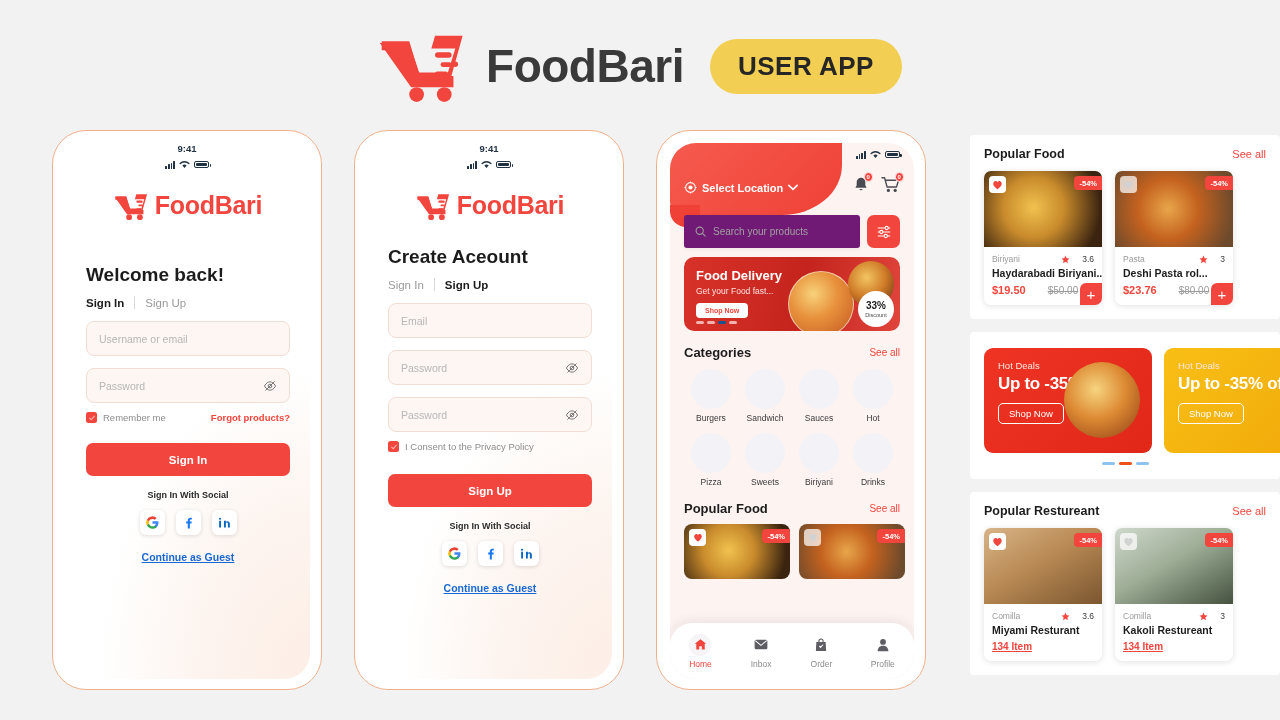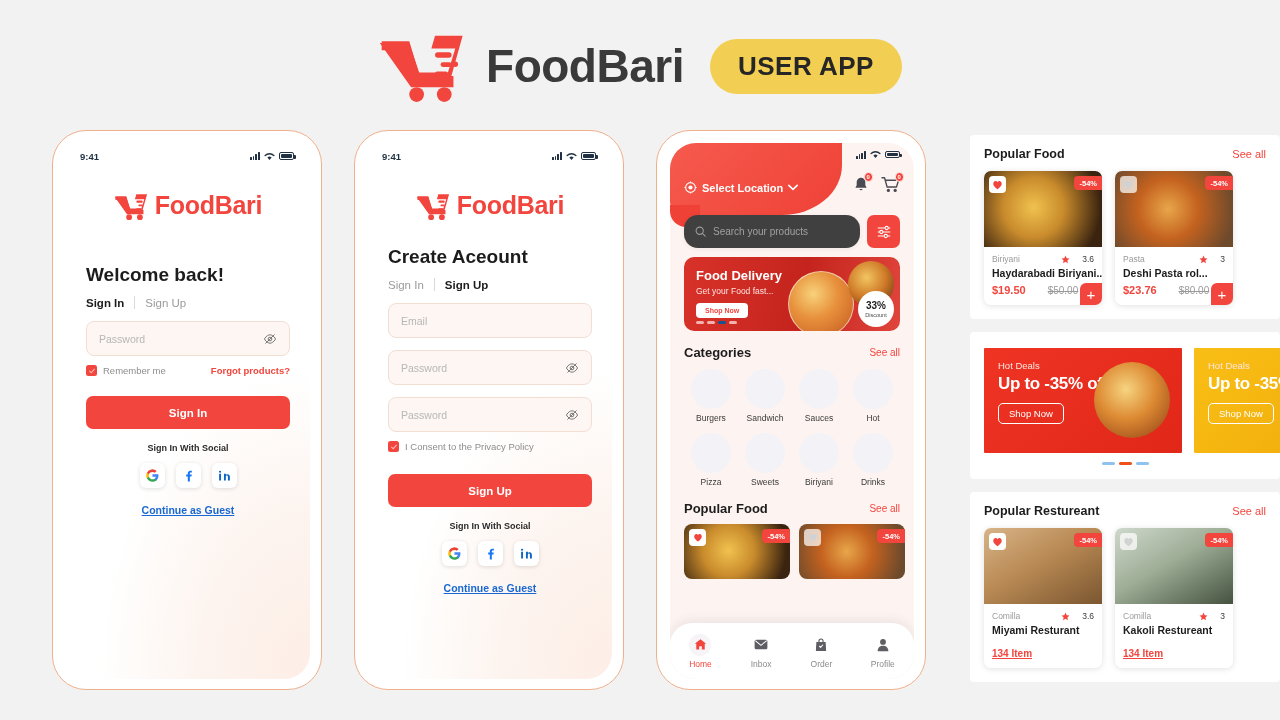--- a/index.html
+++ b/index.html
@@ -45,21 +45,21 @@
     background: #ffffff;
   }
   .screen.auth {
     background:
       radial-gradient(120% 80% at 100% 100%, #fdeee6 0%, #fdf4ef 38%, #ffffff 72%);
   }
 
   .statusbar {
     height: 26px; display: flex; align-items: center;
     justify-content: space-between; padding: 0 16px 0 14px;
-    font-size: 9.5px; font-weight: bold; color: #1f3142;
+    font-size: 9.5px; font-weight: bold; color: #1f3142; flex-direction: column;
   }
   .sb-right { display: flex; align-items: center; gap: 4px; }
   .bars { display: flex; align-items: flex-end; gap: 1px; height: 8px; }
   .bars i { width: 1.8px; background: #1f3142; border-radius: .5px; display: block; }
   .bars i:nth-child(1){height:3px}.bars i:nth-child(2){height:4.5px}
   .bars i:nth-child(3){height:6px}.bars i:nth-child(4){height:8px}
   .batt { width: 15px; height: 7.5px; border: 1.2px solid #1f3142; border-radius: 2px; position: relative; }
   .batt::after { content:''; position:absolute; left:1px; top:1px; bottom:1px; right:1px; background:#1f3142; border-radius:1px;}
   .batt::before { content:''; position:absolute; right:-3px; top:2px; width:1.6px;height:3.5px;background:#1f3142;border-radius:0 1px 1px 0;}
 
@@ -123,21 +123,21 @@
     color:#fff; font-weight:bold; font-size:11px;
   }
   .home-icons { position:absolute; right:14px; top:33px; display:flex; gap:12px; align-items:center;}
   .ic-wrap { position:relative; }
   .badge { position:absolute; right:-4px; top:-4px; width:9.5px;height:9.5px;border-radius:50%;
     background:#f2453d;color:#fff;font-size:6px;display:flex;align-items:center;justify-content:center;
     border:1px solid #fdeeec; font-weight:bold;}
 
   .search-row { position:absolute; left:14px; right:14px; top:72px; display:flex; gap:7px; }
   .search-box {
-    flex:1; height:33px; background:#404040; border-radius:14px;
+    flex:1; height:33px; background:#701a75; border-radius:3px;
     display:flex; align-items:center; gap:7px; padding:0 11px;
     font-size:10px; color:#a0a0a0; box-shadow:0 1px 5px rgba(0,0,0,.06);
   }
   .filter-btn { width:33px;height:33px;border-radius:7px;background:#f2453d;display:flex;align-items:center;justify-content:center;}
 
   .promo {
     margin: 18px 14px 0; height: 74px; border-radius: 10px;
     background: linear-gradient(100deg,#d8322a 0%, #c4241d 55%, #e0453c 100%);
     position:relative; overflow:hidden; padding: 11px 12px;
   }
@@ -209,25 +209,25 @@
   .p4-info { padding: 7px 8px 9px;}
   .p4-top { display:flex; align-items:center; justify-content:space-between;}
   .p4-cat { font-size:8.5px; color:#9a9a9a;}
   .p4-rate { font-size:8.5px; color:#3a3a3a; display:flex; align-items:center; gap:12px;}
   .p4-name { font-size:10.5px; font-weight:bold; color:#1c1c1c; margin-top:3px; white-space:nowrap;}
   .p4-prices { display:flex; align-items:center; gap:22px; margin-top:5px;}
   .p4-price { font-size:11px; font-weight:bold; color:#f2453d;}
   .p4-old { font-size:10px; color:#9a9a9a; text-decoration:line-through;}
   .plus { position:absolute; right:0; bottom:0; width:22px;height:22px;background:#f2453d;
     border-radius:6px 0 0 0; display:flex;align-items:center;justify-content:center;color:#fff;font-size:15px;}
-  .p4-items { font-size:10px; font-weight:bold; color:#f2453d; text-decoration:underline; margin-top:12px;}
+  .p4-items { font-size:10px; font-weight:bold; color:#f2453d; text-decoration:underline; margin-top:5px;}
 
   .deal-row { display:flex; gap:12px; margin-top:4px; }
   .deal {
-    width:198px; flex:none; height:105px; border-radius:1px; position:relative; overflow:hidden;
+    width:168px; flex:none; height:105px; border-radius:9px; position:relative; overflow:hidden;
     padding: 12px 14px;
   }
   .deal.red { background: linear-gradient(135deg,#ef3424 0%, #e02718 100%); }
   .deal.yellow { background: linear-gradient(135deg,#f9bf16 0%, #f0a808 100%); }
   .deal small { color:#ffe7e1; font-size:9.5px; display:block; }
   .deal b { color:#fff; font-size:17px; display:block; margin-top:3px; letter-spacing:-0.3px;}
   .deal .shopnow { margin-top:9px; display:inline-block; border:1.3px solid #fff; color:#fff;
     font-size:9.5px; padding:4px 10px; border-radius:5px;}
   .deal-circle { position:absolute; right:12px; top:14px; width:76px;height:76px;border-radius:50%;
     background: radial-gradient(circle at 42% 36%, #f6d480 0%, #dd8a33 45%, #8c3c14 100%);}
@@ -302,20 +302,23 @@
 
     <div class="auth-body">
       <div class="auth-title">Welcome back!</div>
 
       <div class="tabs">
         <span class="tab active">Sign In</span>
         <span class="tab-sep"></span>
         <span class="tab">Sign Up</span>
       </div>
 
+      <div class="field">
+        <span>Username or email</span>
+      </div>
 
       <div class="field">
         <span>Password</span>
         <svg class="eye" viewBox="0 0 20 20">
           <path d="M2 10 C4.5 5.5 8 4 10 4 C12 4 15.5 5.5 18 10 C15.5 14.5 12 16 10 16 C8 16 4.5 14.5 2 10 Z" fill="none" stroke="#6b6b6b" stroke-width="1.3"></path>
           <circle cx="10" cy="10" r="2.6" fill="none" stroke="#6b6b6b" stroke-width="1.3"></circle>
           <line x1="3.5" y1="16.5" x2="16.5" y2="3.5" stroke="#6b6b6b" stroke-width="1.3"></line>
         </svg>
       </div>
 

